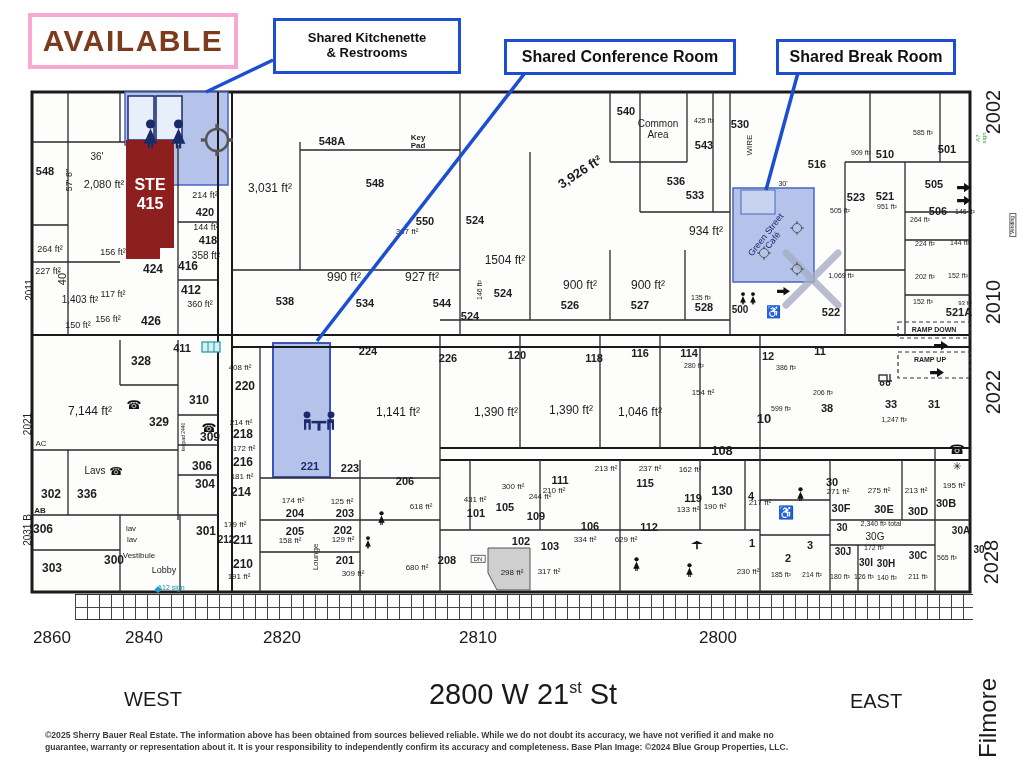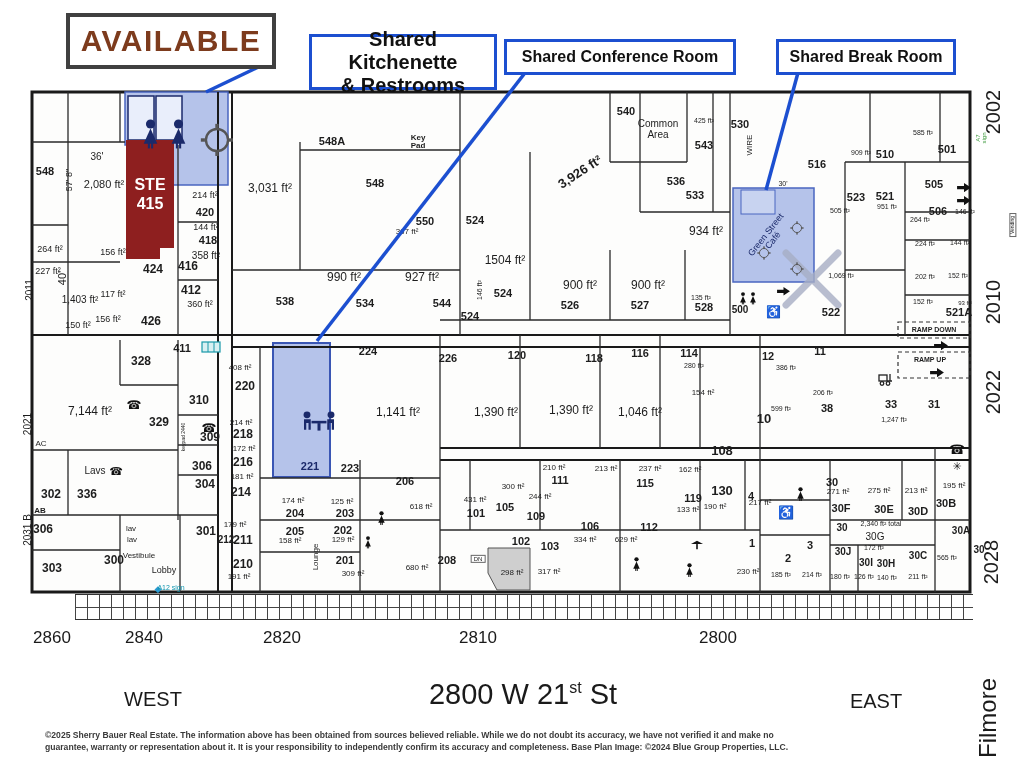--- a/index.html
+++ b/index.html
@@ -2,21 +2,21 @@
 <html><head>
 <meta charset="utf-8">
 <style>
   html,body{margin:0;padding:0;background:#e8e8e8;font-family:"Liberation Sans",sans-serif;}
   #page{position:relative;width:1024px;height:768px;background:#ffffff;overflow:hidden;margin:0 auto;}
   svg{position:absolute;left:0;top:0;}
   .lbl{position:absolute;white-space:pre-line;text-align:center;color:#1d1d1d;line-height:1.05;transform-origin:center center;z-index:5;}
   .lbl.boxed{border:1px solid #666;background:#fff;padding:0 2px;}
   .icon{position:absolute;z-index:4;line-height:1;}
   .callout{position:absolute;background:#fff;border:3px solid #1c4fd0;display:flex;align-items:center;justify-content:center;text-align:center;font-weight:bold;color:#111;z-index:7;line-height:1.15;}
-  #available-badge{position:absolute;background:#fff;border:4px solid #404040;color:#7d3b1d;display:flex;align-items:center;justify-content:center;font-weight:bold;letter-spacing:1.5px;z-index:7;margin-left:38px;}
+  #available-badge{position:absolute;background:#fff;border:4px solid #f9a8d4;color:#7d3b1d;display:flex;align-items:center;justify-content:center;font-weight:bold;letter-spacing:1.5px;z-index:7;}
   #suite-block{position:absolute;left:126px;top:140px;width:48px;height:108px;background:#8e1f1f;z-index:3;display:flex;align-items:center;justify-content:center;color:#fff;font-weight:bold;font-size:16px;text-align:center;white-space:pre-line;line-height:1.2;}
   #suite-tab{position:absolute;left:126px;top:247px;width:34px;height:12px;background:#8e1f1f;z-index:3;}
   .sidewalk{position:absolute;left:75px;top:594px;width:898px;height:24px;border-top:1.5px solid #333;border-bottom:1.5px solid #333;background:repeating-linear-gradient(90deg,#444 0 1px,transparent 1px 12px);z-index:2;}
   .sidewalk-mid{position:absolute;left:0;top:50%;width:100%;height:0;border-top:1px solid #444;}
   .street-num{position:absolute;top:628px;transform:translateX(-50%);font-size:17px;color:#1a1a1a;z-index:5;}
   .compass{position:absolute;font-size:20px;color:#1a1a1a;z-index:5;transform:translateX(-50%);}
   #street-name{position:absolute;top:678px;left:523px;transform:translateX(-50%);font-size:29px;color:#1a1a1a;z-index:5;white-space:nowrap;}
   #street-name sup{font-size:16px;}
   #cross-street{position:absolute;left:988px;top:718px;transform:translate(-50%,-50%) rotate(-90deg);font-size:24px;color:#1a1a1a;z-index:5;}
   #disclaimer{position:absolute;left:45px;top:729px;width:800px;font-size:8.6px;font-weight:bold;color:#3a3a3a;line-height:1.45;z-index:5;}
@@ -63,21 +63,21 @@
       <rect x="898" y="322" width="72" height="16"></rect>
       <rect x="898" y="352" width="72" height="26"></rect>
     </g>
   </svg>
 
   <div id="suite-tab"></div>
   <div id="suite-block">STE
 415</div>
 
   <div id="available-badge" style="left:28px;top:13px;width:202px;height:48px;font-size:30px;">AVAILABLE</div>
-  <div class="callout" style="left:273px;top:34px;width:182px;height:50px;font-size:20px;white-space:pre-line;margin-left:36px;">Shared Kitchenette
+  <div class="callout" style="left:273px;top:18px;width:182px;height:50px;font-size:13px;white-space:pre-line;">Shared Kitchenette
 &amp; Restrooms</div>
   <div class="callout" style="left:504px;top:39px;width:226px;height:30px;font-size:16px;">Shared Conference Room</div>
   <div class="callout" style="left:776px;top:39px;width:174px;height:30px;font-size:16px;">Shared Break Room</div>
 
   <svg width="1024" height="768" viewBox="0 0 1024 768" style="z-index:6;pointer-events:none;">
     <g stroke="#1c4fd0" stroke-width="3.5" fill="none">
       <path d="M273 60 L206 92"></path>
       <path d="M528 69 L317 341"></path>
       <path d="M799 69 L766 190"></path>
     </g>
@@ -252,21 +252,21 @@
     <div class="lbl" style="left: 786px; top: 368px; font-size: 7px; transform: translate(-50%, -50%);">386 ft²</div>
     <div class="lbl" style="left: 820px; top: 352px; font-size: 11px; font-weight: 700; transform: translate(-50%, -50%);">11</div>
     <div class="lbl" style="left: 823px; top: 393px; font-size: 7px; transform: translate(-50%, -50%);">206 ft²</div>
     <div class="lbl" style="left: 827px; top: 409px; font-size: 11px; font-weight: 700; transform: translate(-50%, -50%);">38</div>
     <div class="lbl" style="left: 781px; top: 409px; font-size: 7px; transform: translate(-50%, -50%);">599 ft²</div>
     <div class="lbl" style="left: 764px; top: 419px; font-size: 13px; font-weight: 700; transform: translate(-50%, -50%);">10</div>
     <div class="lbl" style="left: 891px; top: 405px; font-size: 11px; font-weight: 700; transform: translate(-50%, -50%);">33</div>
     <div class="lbl" style="left: 894px; top: 420px; font-size: 7px; transform: translate(-50%, -50%);">1,247 ft²</div>
     <div class="lbl" style="left: 934px; top: 405px; font-size: 11px; font-weight: 700; transform: translate(-50%, -50%);">31</div>
     <div class="lbl" style="left: 722px; top: 451px; font-size: 13px; font-weight: 700; transform: translate(-50%, -50%);">108</div>
-    <div class="lbl" style="left: 554px; top: 468px; font-size: 8px; transform: translate(-50%, -50%);">210 ft²</div>
+    <div class="lbl" style="left: 554px; top: 491px; font-size: 8px; transform: translate(-50%, -50%);">210 ft²</div>
     <div class="lbl" style="left: 560px; top: 481px; font-size: 11px; font-weight: 700; transform: translate(-50%, -50%);">111</div>
     <div class="lbl" style="left: 606px; top: 469px; font-size: 8px; transform: translate(-50%, -50%);">213 ft²</div>
     <div class="lbl" style="left: 650px; top: 469px; font-size: 8px; transform: translate(-50%, -50%);">237 ft²</div>
     <div class="lbl" style="left: 645px; top: 484px; font-size: 11px; font-weight: 700; transform: translate(-50%, -50%);">115</div>
     <div class="lbl" style="left: 690px; top: 470px; font-size: 8px; transform: translate(-50%, -50%);">162 ft²</div>
     <div class="lbl" style="left: 475px; top: 500px; font-size: 8px; transform: translate(-50%, -50%);">431 ft²</div>
     <div class="lbl" style="left: 513px; top: 487px; font-size: 8px; transform: translate(-50%, -50%);">300 ft²</div>
     <div class="lbl" style="left: 505px; top: 508px; font-size: 11px; font-weight: 700; transform: translate(-50%, -50%);">105</div>
     <div class="lbl" style="left: 476px; top: 514px; font-size: 11px; font-weight: 700; transform: translate(-50%, -50%);">101</div>
     <div class="lbl" style="left: 536px; top: 517px; font-size: 11px; font-weight: 700; transform: translate(-50%, -50%);">109</div>

